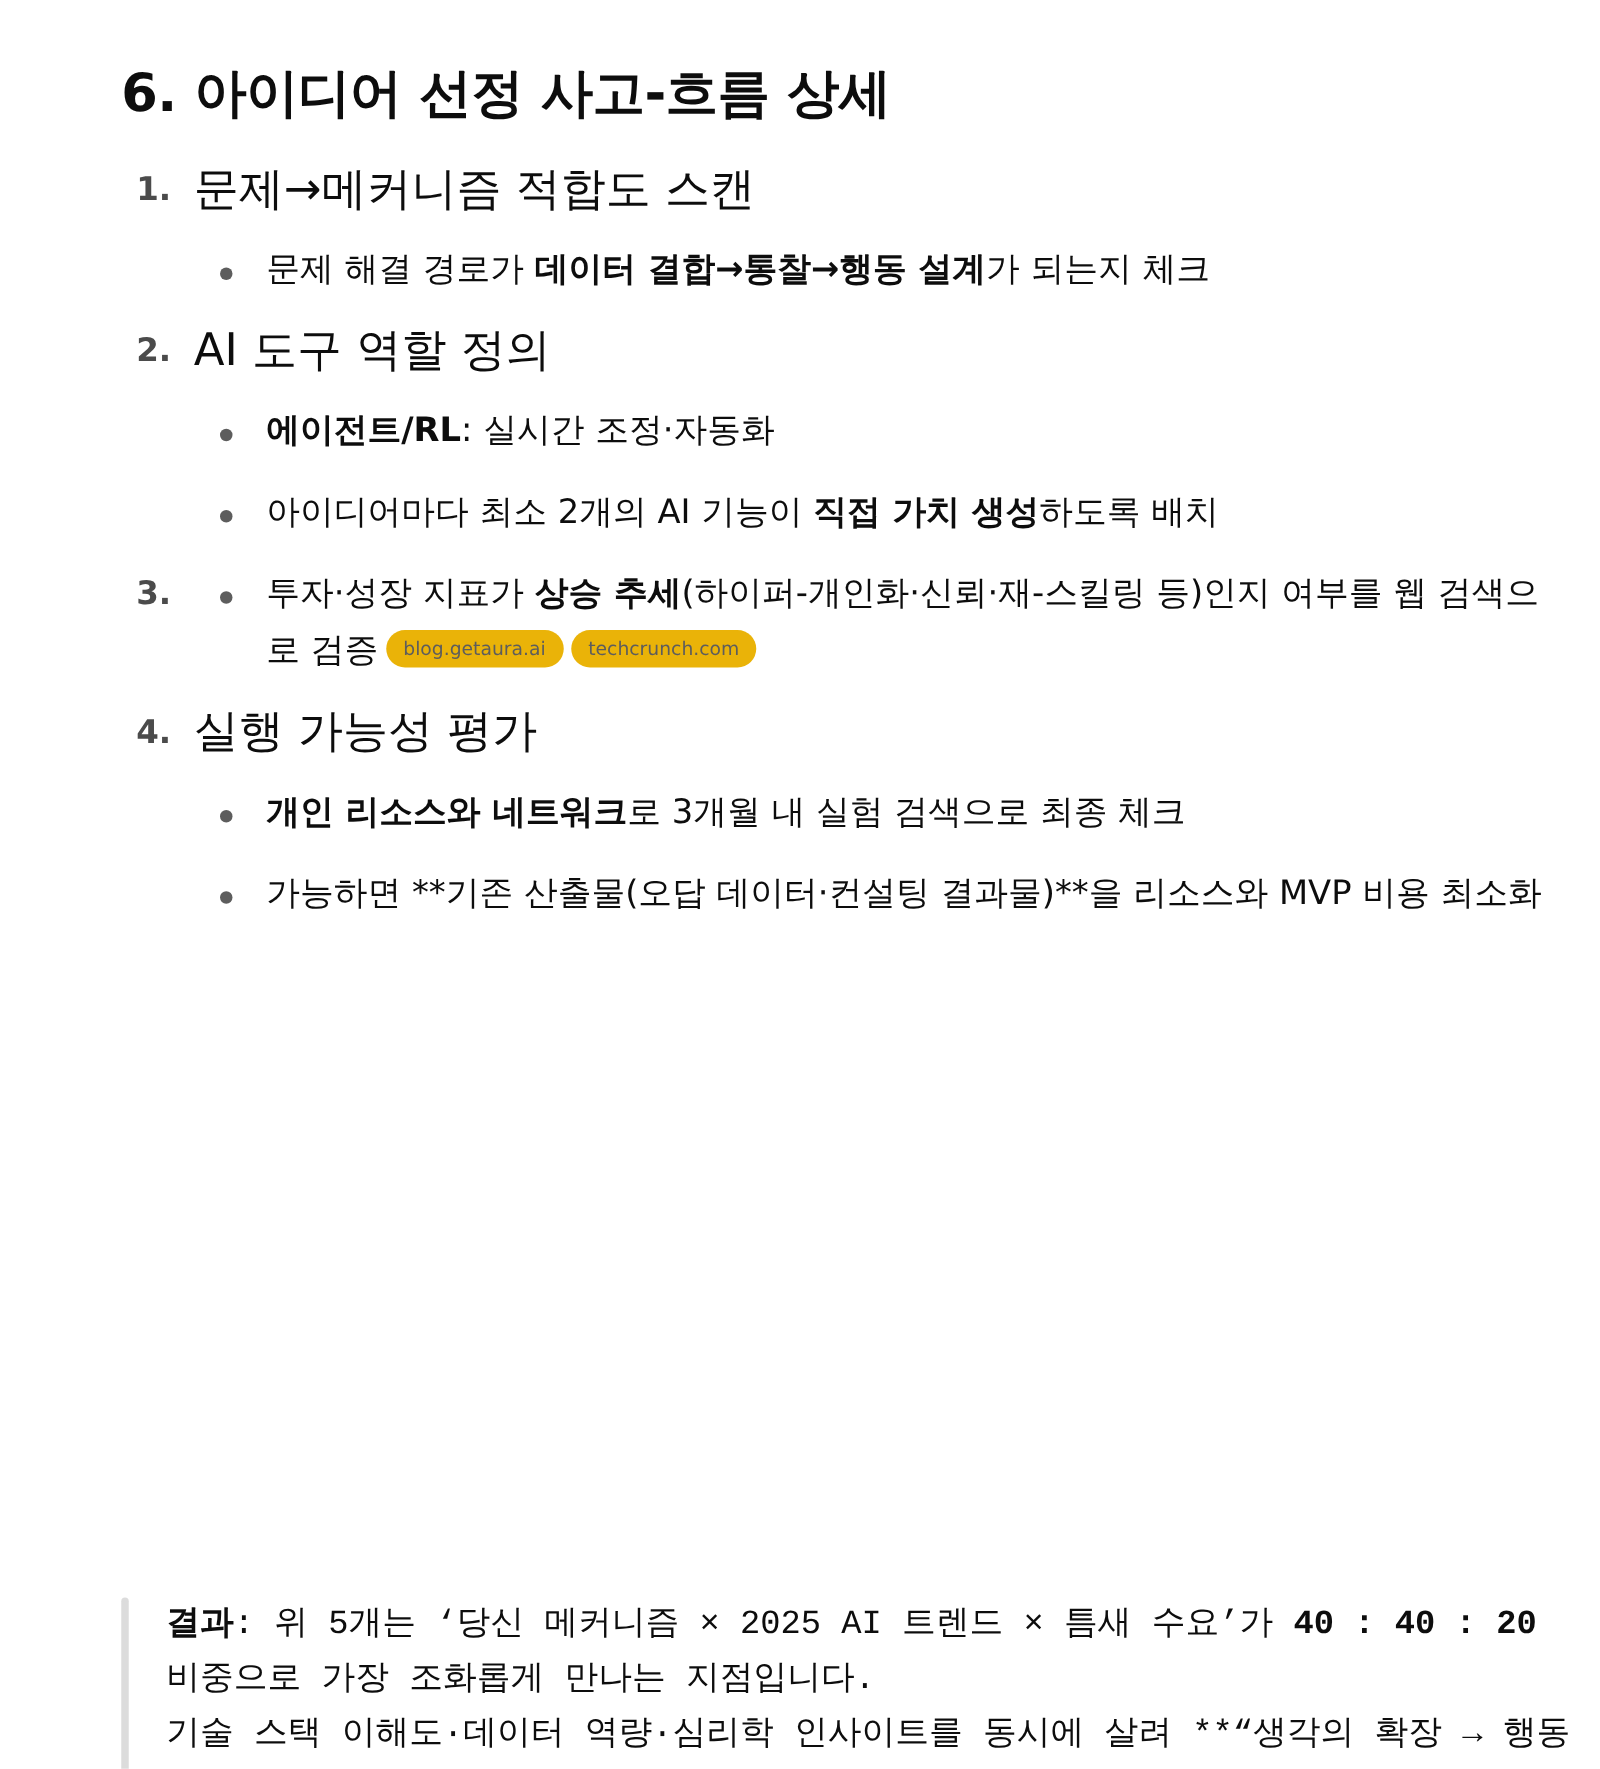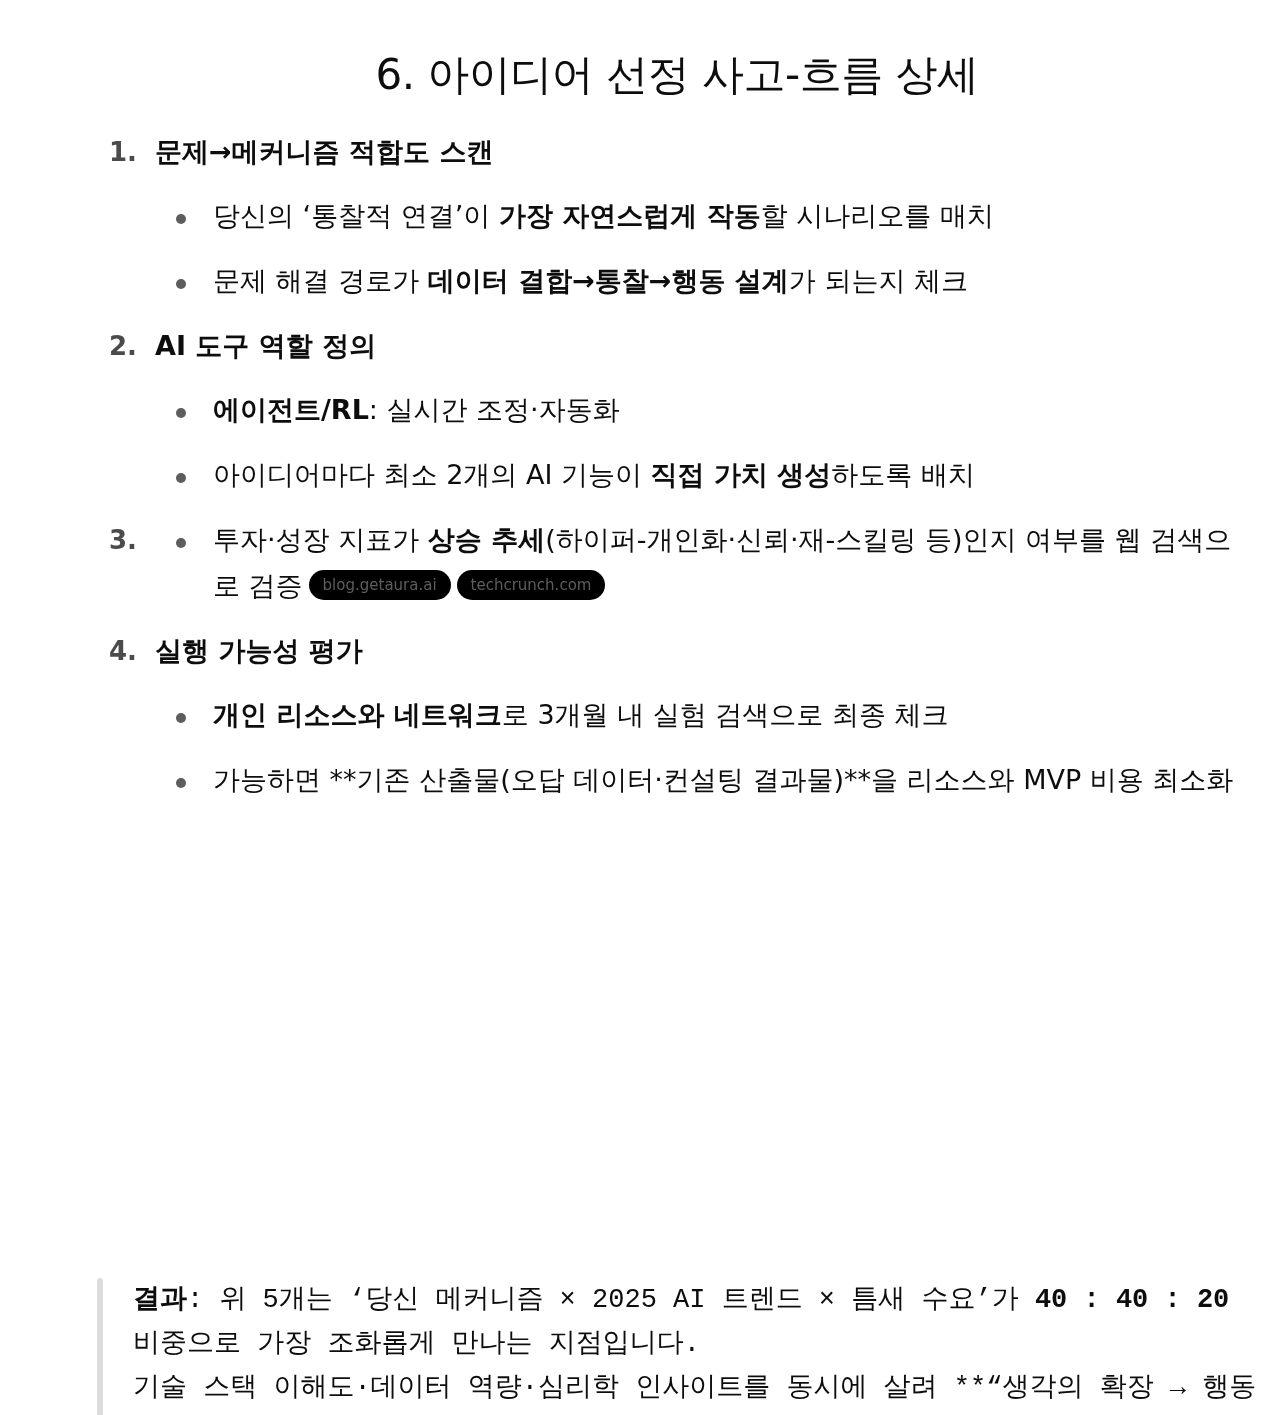--- a/index.html
+++ b/index.html
@@ -13,46 +13,45 @@
   }
   .content {
     position: absolute;
     left: 97px;
     top: 40px;
     width: 1160px;
   }
   h2 {
     margin: 0;
     font-size: 42px;
-    font-weight: 400;
+    font-weight: 700;
     line-height: 70px;
     letter-spacing: -0.5px;
-    text-align: center;
   }
   ol.steps {
     list-style: none;
     margin: 10px 0 0 0;
     padding: 0;
   }
   ol.steps > li {
     position: relative;
     padding-left: 58px;
   }
   .step-num {
     position: absolute;
     left: 12px;
     top: 0;
     font-size: 26px;
     font-weight: 700;
     color: #4b4b4b;
     line-height: 64px;
   }
   .step-title {
-    font-size: 27px;
-    font-weight: 700;
+    font-size: 36px;
+    font-weight: 400;
     line-height: 64px;
     display: block;
   }
   ul.subs {
     list-style: none;
     margin: 0;
     padding: 0 0 0 58px;
   }
   ul.subs > li {
     position: relative;
@@ -66,21 +65,21 @@
     left: -37px;
     top: 30px;
     width: 10px;
     height: 10px;
     border-radius: 50%;
     background: #5d5d5d;
   }
   b { font-weight: 700; }
   .chip {
     display: inline-block;
-    background: #000000;
+    background: #eab308;
     color: #5d5d5d;
     font-size: 15px;
     line-height: 30px;
     padding: 0 14px;
     border-radius: 16px;
     vertical-align: middle;
     margin-left: 6px;
     position: relative;
     top: -3px;
   }
@@ -113,21 +112,20 @@
 
 <div class="content">
   <h2>6. 아이디어 선정 사고-흐름 상세</h2>
 
   <ol class="steps">
 
     <li>
       <span class="step-num">1.</span>
       <span class="step-title">문제→메커니즘 적합도 스캔</span>
       <ul class="subs">
-        <li><span>당신의 ‘통찰적 연결’이 </span><b>가장 자연스럽게 작동</b><span>할 시나리오를 매치</span></li>
         <li><span>문제 해결 경로가 </span><b>데이터 결합→통찰→행동 설계</b><span>가 되는지 체크</span></li>
       </ul>
     </li>
 
     <li>
       <span class="step-num">2.</span>
       <span class="step-title">AI 도구 역할 정의</span>
       <ul class="subs">
         <li><b>에이전트/RL</b><span>: 실시간 조정·자동화</span></li>
         <li><span>아이디어마다 최소 2개의 AI 기능이 </span><b>직접 가치 생성</b><span>하도록 배치</span></li>

